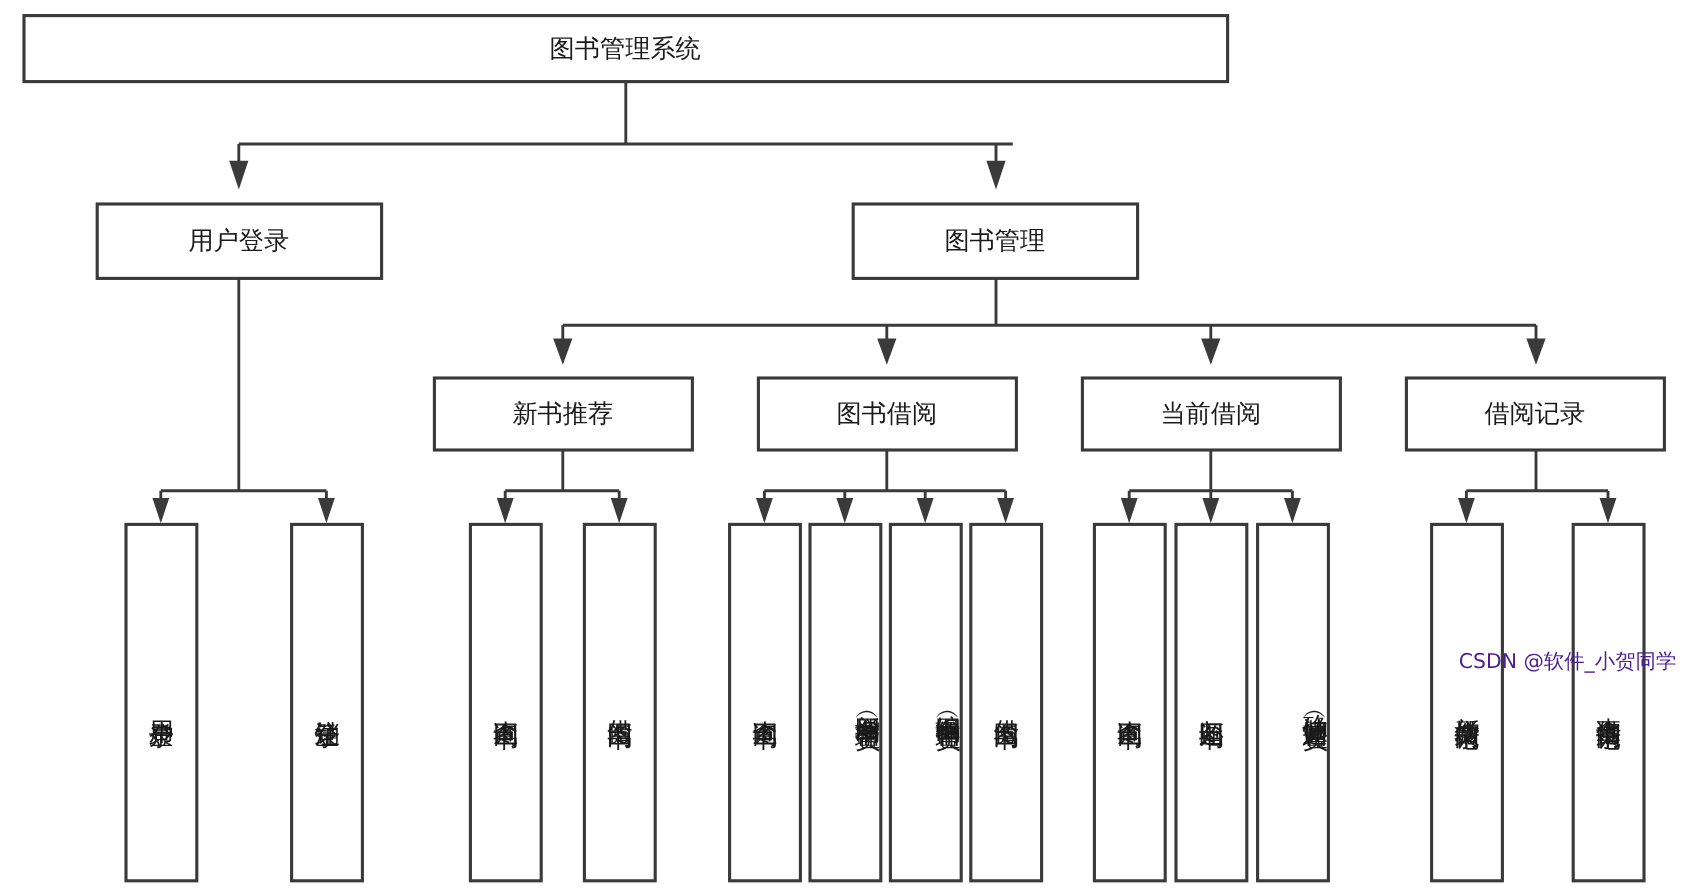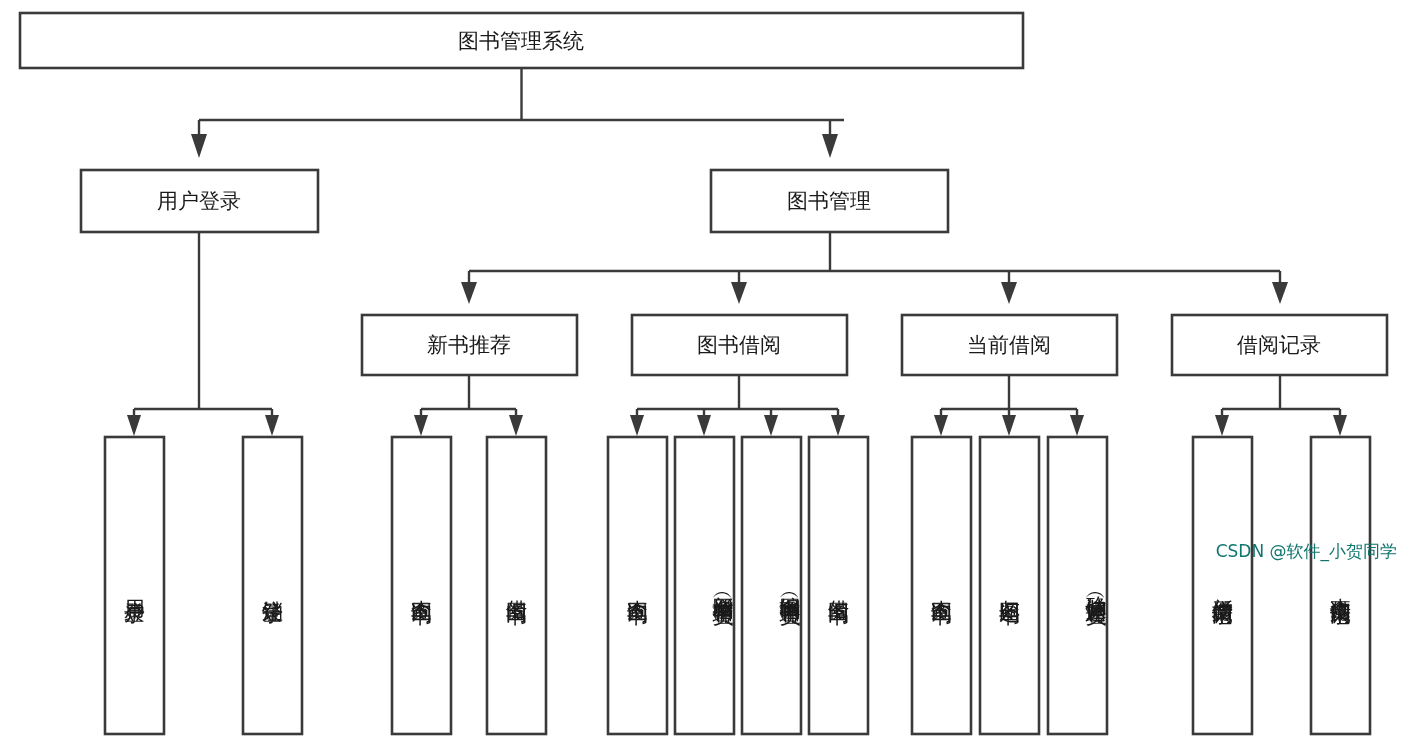--- a/index.html
+++ b/index.html
@@ -64,21 +64,21 @@
     justify-content: center;
     white-space: nowrap;
     pointer-events: none;
   }
   .watermark {
     position: absolute;
     right: 8px;
     bottom: 4px;
     font-family: "DejaVu Sans", "Liberation Sans", sans-serif;
     font-size: 17px;
-    color: #0f766e;
+    color: #4c1d95;
     white-space: nowrap;
     user-select: none;
   }
 </style>
 </head>
 <body>
 
 <div id="diagram-root">
 
   <svg id="diagram-canvas" viewBox="0 0 1405 747">

